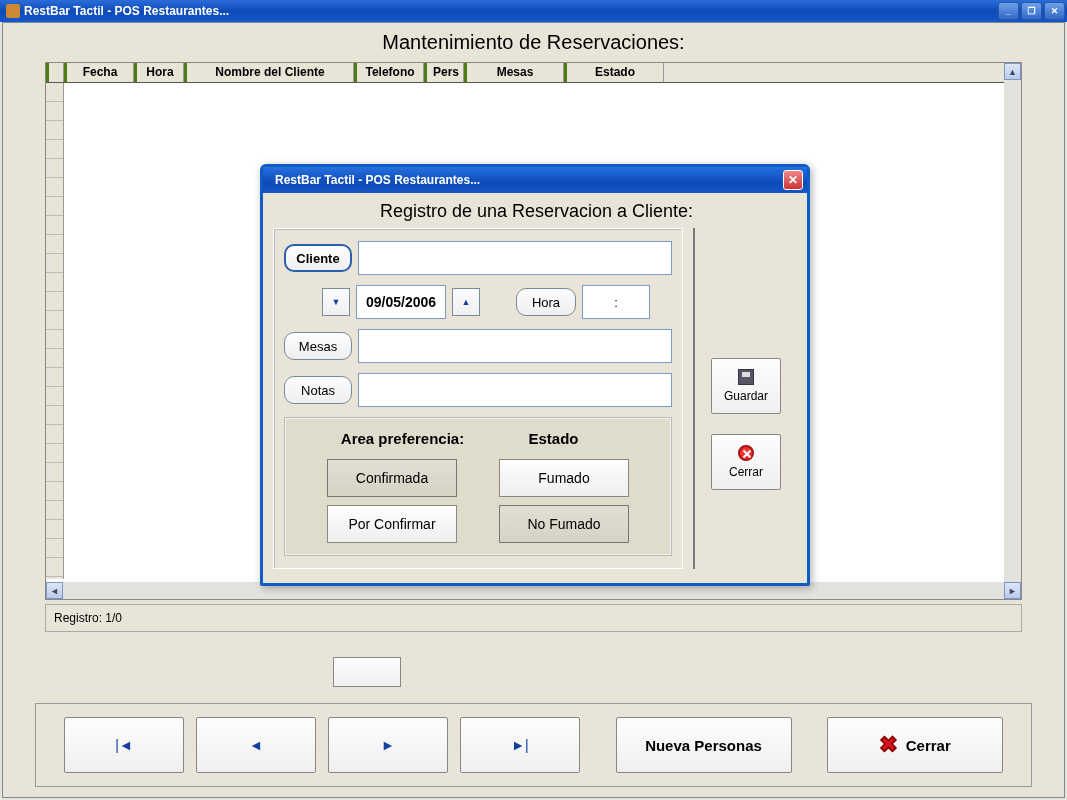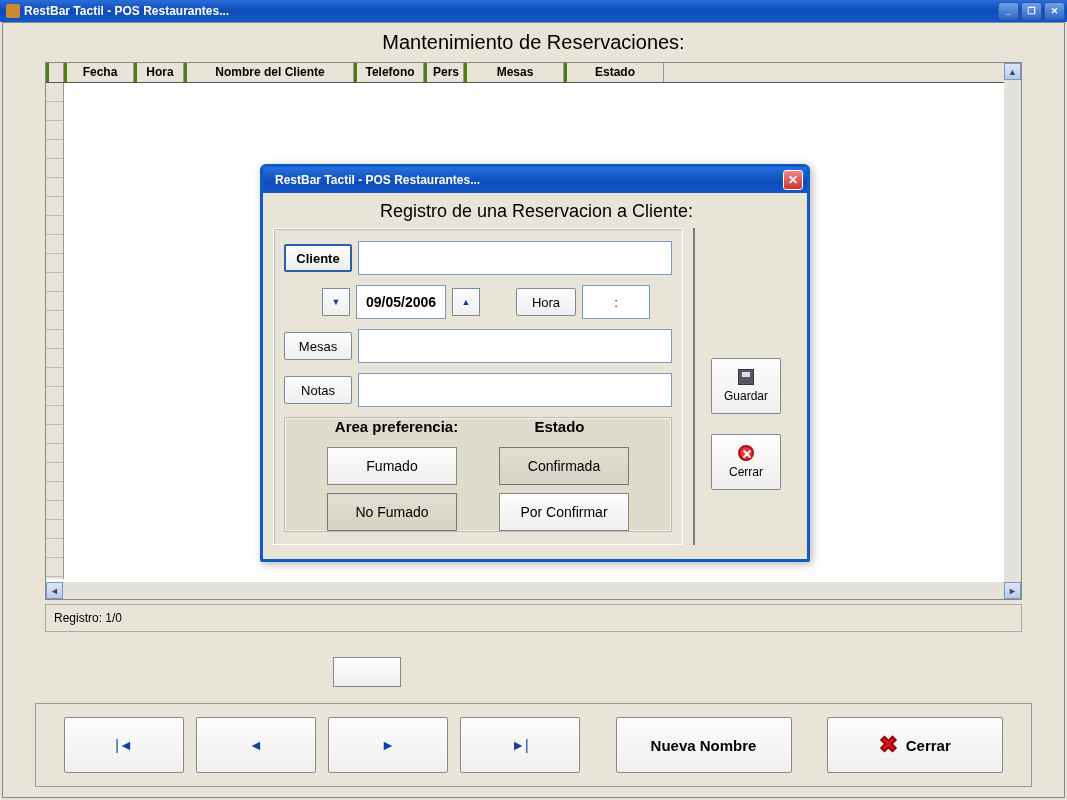--- a/index.html
+++ b/index.html
@@ -209,21 +209,21 @@
   display: flex;
   align-items: center;
   gap: 6px;
   margin-bottom: 10px;
 }
 .lbl-btn {
   height: 28px;
   min-width: 68px;
   background: linear-gradient(#fdfdfd,#efefef);
   border: 1px solid #7a8a99;
-  border-radius: 2px;
+  border-radius: 10px;
   display: flex; align-items: center; justify-content: center;
   font-size: 13px;
   padding: 0 6px;
   cursor: pointer;
 }
 .lbl-btn.cliente { border: 2px solid #2a5fb0; font-weight: bold; }
 .txt {
   height: 24px;
   border: 1px solid #7a9ac9;
   background: #fff;
@@ -235,20 +235,21 @@
   width: 28px; height: 28px;
   background: linear-gradient(#fdfdfd,#efefef);
   border: 1px solid #7a8a99;
   display: flex; align-items: center; justify-content: center;
   color: #1040a0; font-size: 9px; cursor: pointer;
 }
 .pref-group {
   margin-top: 8px;
   border: 1px solid #bbb;
   background: #e0dccc;
+  padding: 12px;
   box-shadow: inset 0 0 0 1px #f2f0e8;
 }
 .pref-head {
   display: flex;
   font-size: 15px;
   font-weight: normal;
   padding: 0 30px 12px 30px;
 }
 .pref-head span { flex: 1; text-align: center; font-weight: bold; }
 .pref-row {
@@ -380,21 +381,21 @@
 
   <div class="stub-btn"></div>
 
   <div class="bottom-bar">
     <div class="nav-btn">|◄</div>
     <div class="nav-btn">◄</div>
     <div class="nav-btn">►</div>
     <div class="nav-btn">►|</div>
     <div class="gap-flex"></div>
     <div class="big-btn">
-      <span>Nueva Nombre</span>
+      <span>Nueva Personas</span>
     </div>
     <div class="gap-flex"></div>
     <div class="big-btn">
       <span class="x-red">✖</span>
       <span>Cerrar</span>
     </div>
   </div>
 </div>
 
 <div class="dialog">
@@ -436,26 +437,26 @@
         <input class="txt" style="flex: 1 1 0%;" value="">
       </div>
 
       <div class="pref-group">
         <div class="pref-head">
           <span>Area preferencia:</span>
           <span>Estado</span>
         </div>
         <div class="pref-row">
           <div class="pref-col">
+            <div class="pref-btn sel">Confirmada</div>
+            <div class="pref-btn">Por Confirmar</div>
+          </div>
+          <div class="pref-col">
             <div class="pref-btn">Fumado</div>
             <div class="pref-btn sel">No Fumado</div>
-          </div>
-          <div class="pref-col">
-            <div class="pref-btn sel">Confirmada</div>
-            <div class="pref-btn">Por Confirmar</div>
           </div>
         </div>
       </div>
     </div>
 
     <div class="side-panel">
       <div class="side-btn">
         <div class="disk-icon"></div>
         <span>Guardar</span>
       </div>

